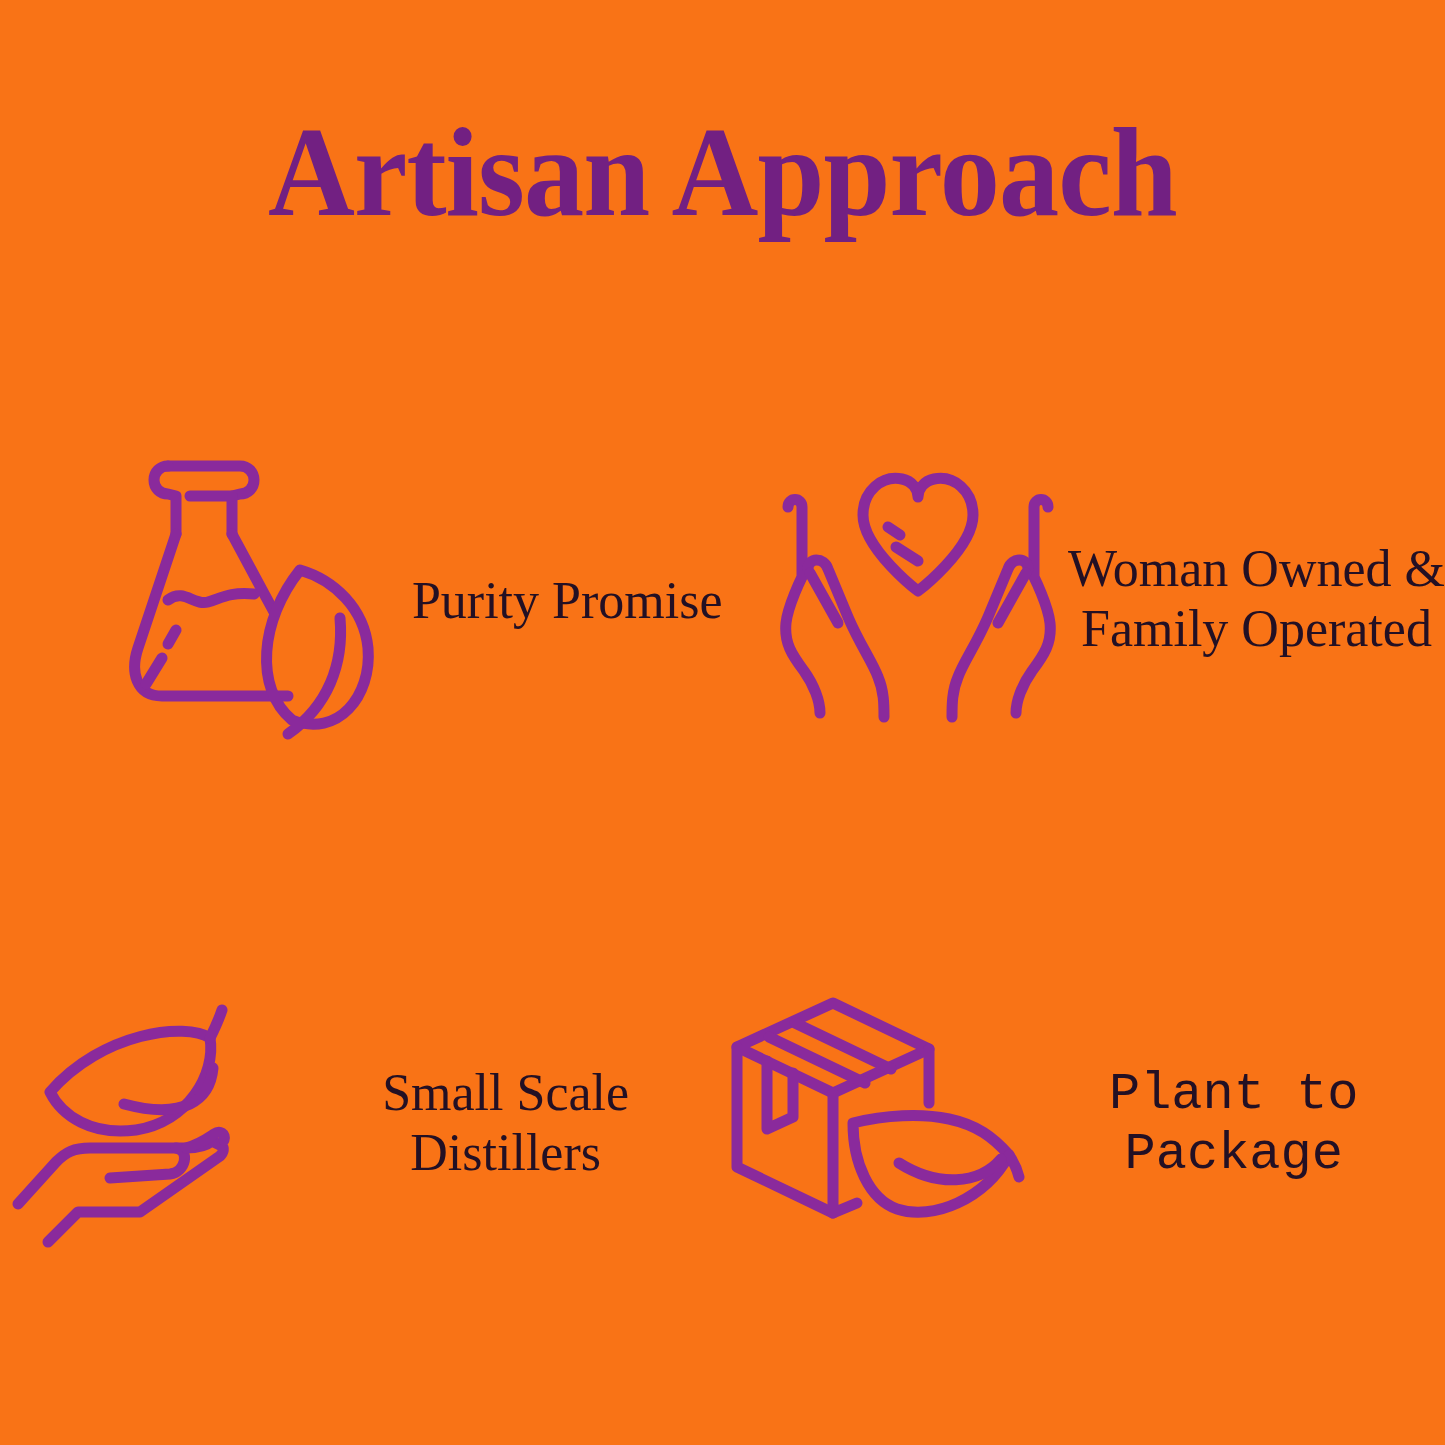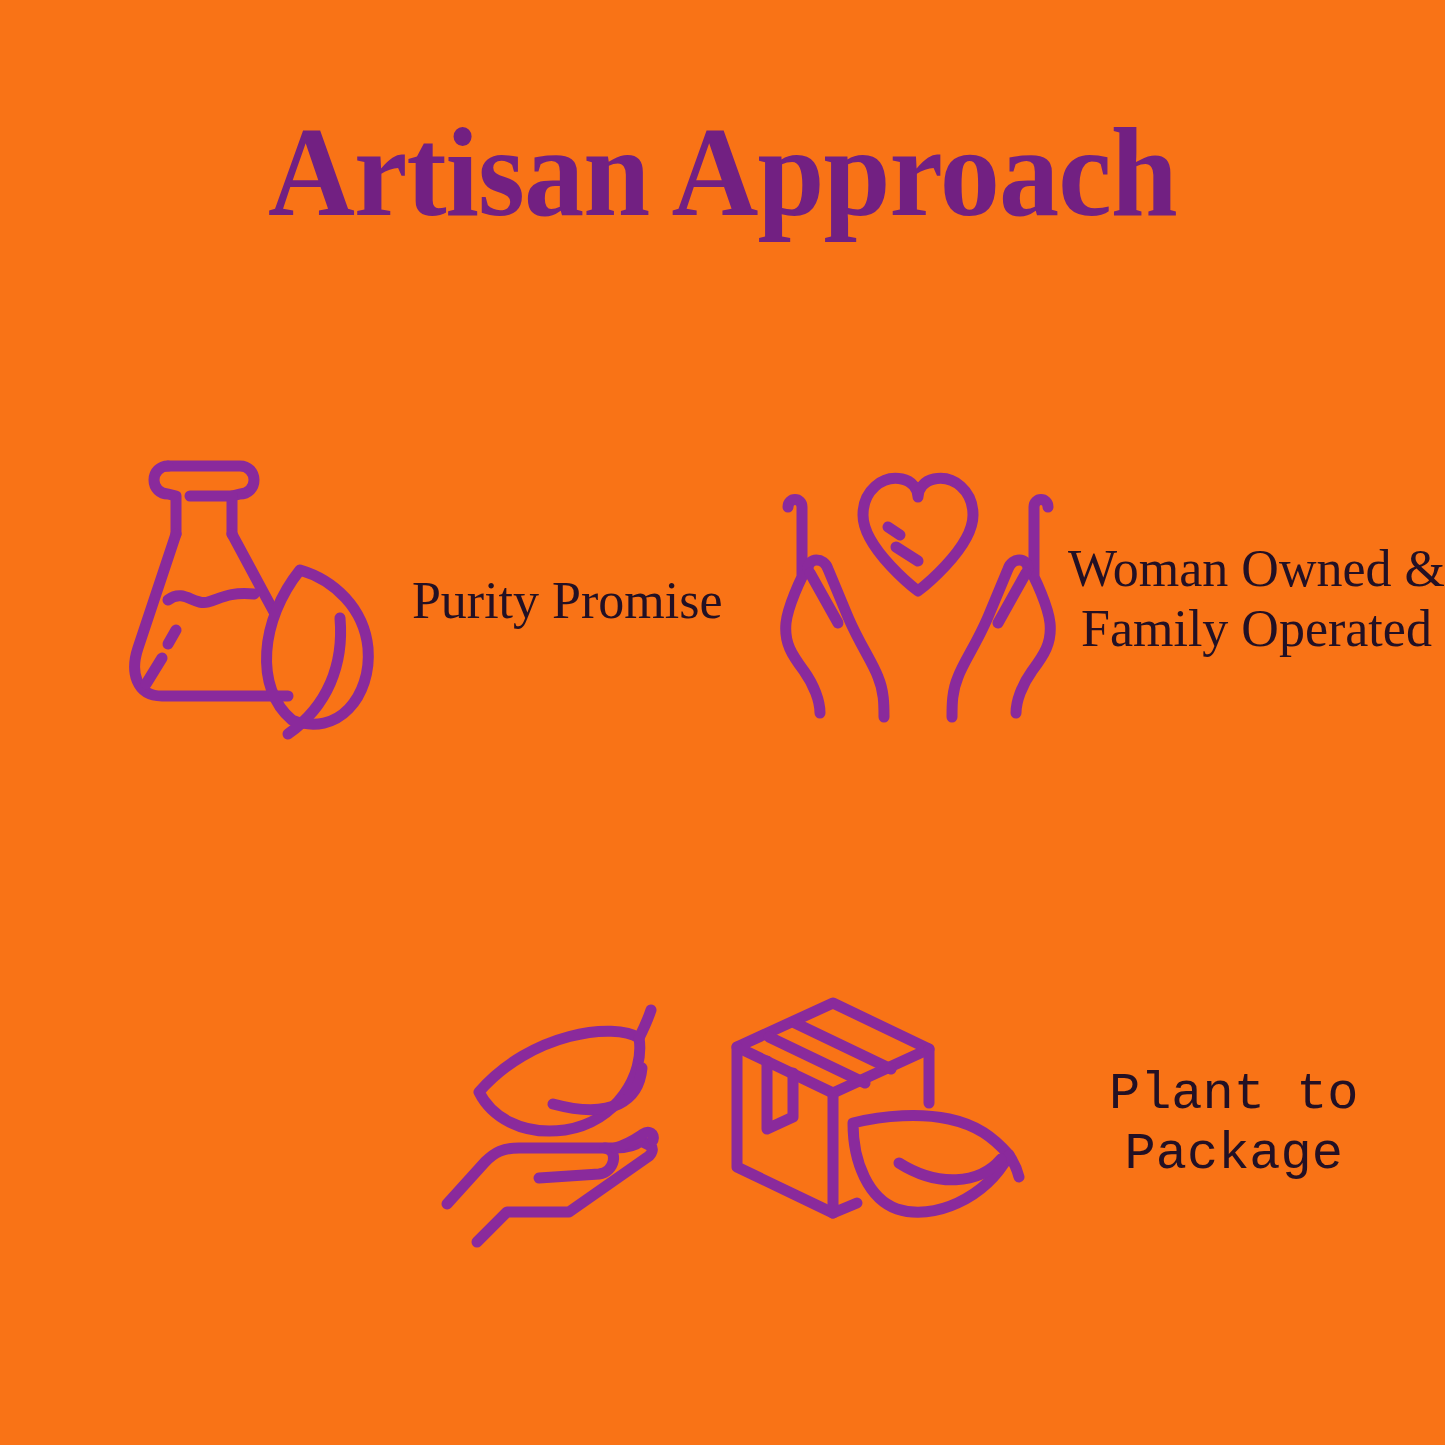--- a/index.html
+++ b/index.html
@@ -202,20 +202,21 @@
                    L68 214
                    L38 244"></path>
 
           <path d="M100 180 L160 176
                    C176 174 180 152 166 150"></path>
 
           <path d="M176 150 C190 146 198 140 204 136
                    C210 132 216 136 214 142"></path>
         </svg>
       </div>
+      <div class="cell-label" style="color: rgb(35, 16, 36);">Small Scale Distillers</div>
     </div>
 
     <div class="cell c4">
       <div class="icon-box">
         <svg width="300" height="256" viewBox="0 0 300 256" fill="none" stroke="#8a2a9c" stroke-width="11" stroke-linecap="round" stroke-linejoin="round">
 
           <path d="M110 10 L206 56 L110 100 L14 54 Z"></path>
 
           <path d="M14 54 L14 174 L110 220"></path>
 

